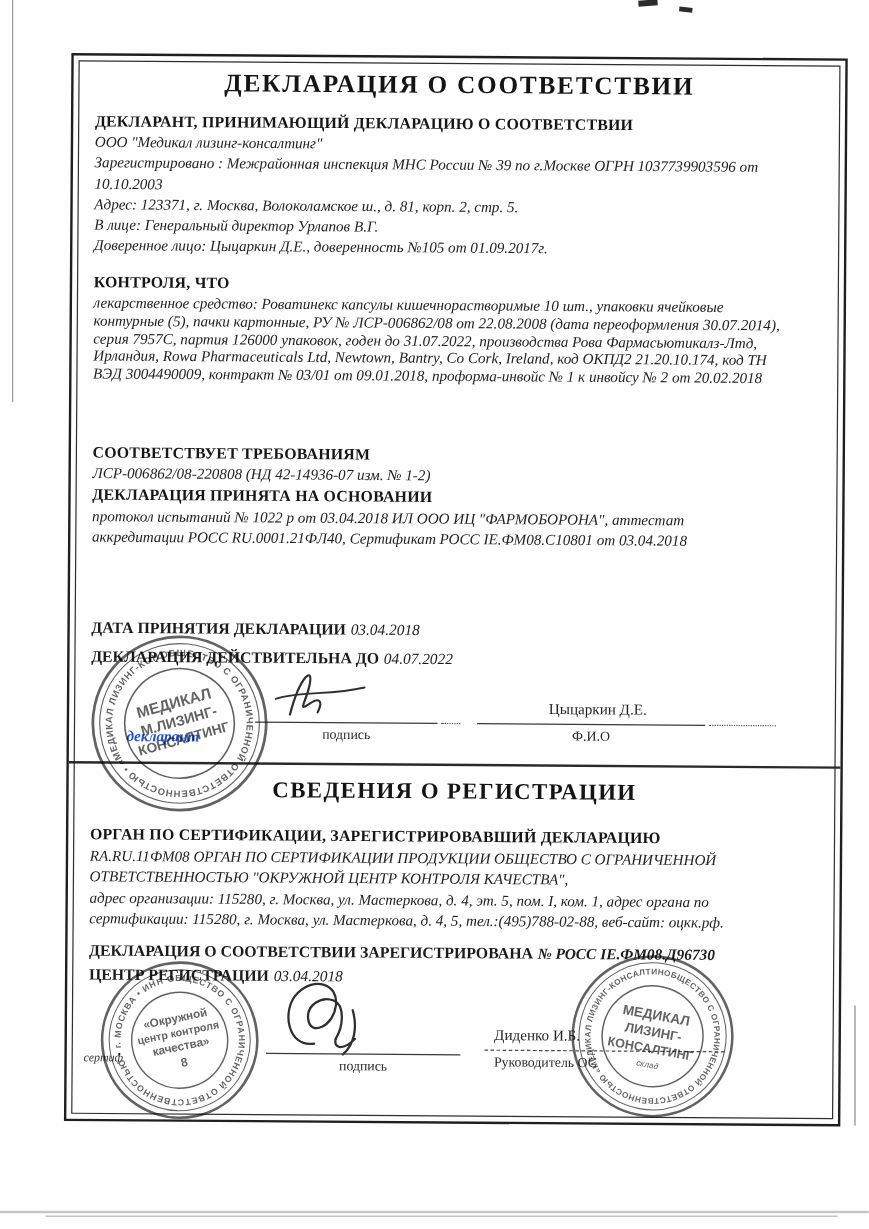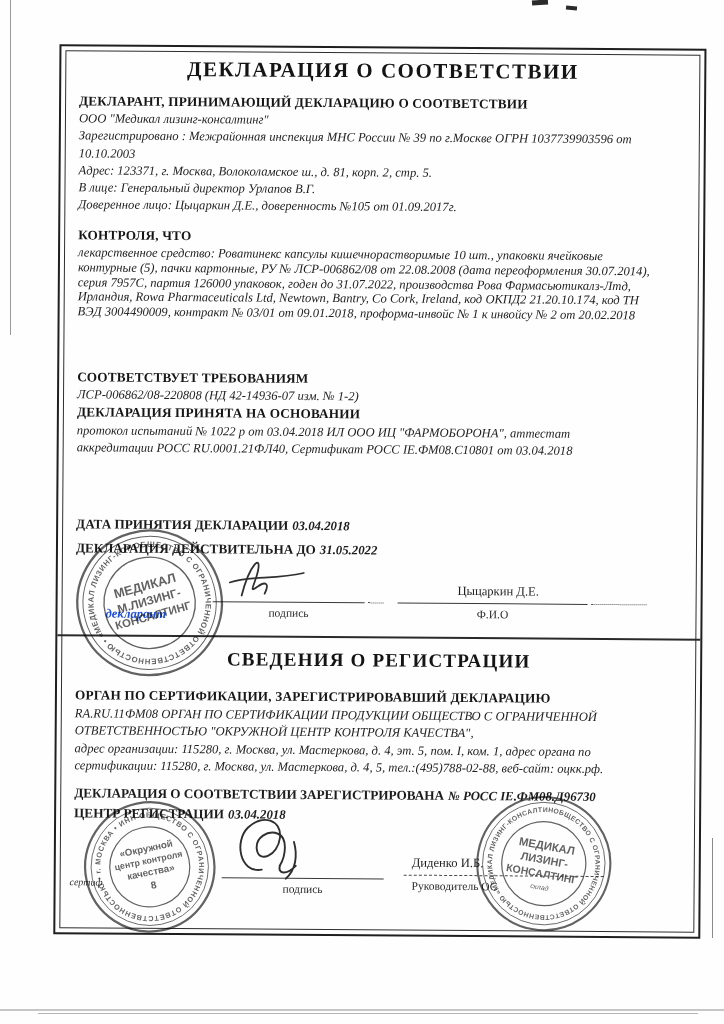--- a/index.html
+++ b/index.html
@@ -25,21 +25,21 @@
     border:1px solid #2e2e2e;pointer-events:none;
   }
   .abs{position:absolute;left:18px;}
   .doc-title{top:10px;left:0;width:643px;text-align:center;font-size:21px;font-weight:bold;letter-spacing:1.5px;color:#141414;}
   .sec-title{left:0;width:643px;text-align:center;font-size:19px;font-weight:bold;letter-spacing:1.2px;color:#141414;}
   .h{font-size:13.2px;font-weight:bold;letter-spacing:.2px;color:#161616;}
   .it{font-style:italic;font-size:12.6px;color:#222;}
   .lines{line-height:17.3px;width:600px;}
   .para{line-height:14.8px;width:585px;}
   .dateline .lbl{font-size:13.2px;font-weight:bold;}
-  .dateline .val{font-style:italic;font-size:12.8px;font-weight:bold;}
+  .dateline .val{font-style:italic;font-size:12.8px;font-weight:normal;}
   .sigline{border-bottom:1.3px solid #3a3a3a;height:0;}
   .sigline-dot{border-bottom:1.6px dotted #555;height:0;}
   .sigline-dash{border-bottom:1.4px dashed #4a4a4a;height:0;}
   .cap{font-size:11.5px;color:#2a2a2a;text-align:center;}
   .name{font-size:12.6px;color:#1f1f1f;text-align:center;}
   .rule{left:0;width:643px;border-top:2px solid #2a2a2a;height:0;}
   
   .stamp{position:absolute;mix-blend-mode:multiply;opacity:.82;color:#3f3f3f;}
   .stamp svg{display:block;}
   .stamp text{fill:#3f3f3f;font-family:"Liberation Sans", sans-serif;}
@@ -84,21 +84,21 @@
     <div class="abs it" style="top:341px;">ЛСР-006862/08-220808 (НД 42-14936-07 изм. № 1-2)</div>
     <div class="abs h" style="top:358px;">ДЕКЛАРАЦИЯ ПРИНЯТА НА ОСНОВАНИИ</div>
     <div class="abs it" style="top:376px;width:570px;line-height:17px;">протокол испытаний № 1022 р от 03.04.2018 ИЛ ООО ИЦ "ФАРМОБОРОНА", аттестат аккредитации РОСС RU.0001.21ФЛ40, Сертификат РОСС IE.ФМ08.С10801 от 03.04.2018</div>
 
     <div class="abs dateline" style="top:468px;">
       <span class="lbl">ДАТА ПРИНЯТИЯ ДЕКЛАРАЦИИ</span>
       <span class="val">03.04.2018</span>
     </div>
     <div class="abs dateline" style="top:492px;">
       <span class="lbl">ДЕКЛАРАЦИЯ ДЕЙСТВИТЕЛЬНА ДО</span>
-      <span class="val">31.05.2022</span>
+      <span class="val">04.07.2022</span>
     </div>
 
     <div class="abs lblrole" style="left:48px;top:560px;">декларант</div>
     <svg class="sig-svg" style="left:162px;top:502px;" width="90" height="52" viewBox="0 0 90 52">
       <path d="M22 46 C30 14 42 4 38 22 C35 36 28 44 38 37 C46 31 50 34 45 44" stroke-width="1.8"></path>
       <path d="M10 33 C30 26 55 30 84 23" stroke-width="1.6"></path>
     </svg>
     <div class="abs sigline" style="left:155px;top:554px;width:152px;"></div>
     <div class="abs sigline-dot" style="left:310px;top:554px;width:16px;"></div>
     <div class="abs cap" style="left:155px;top:559px;width:152px;">подпись</div>

